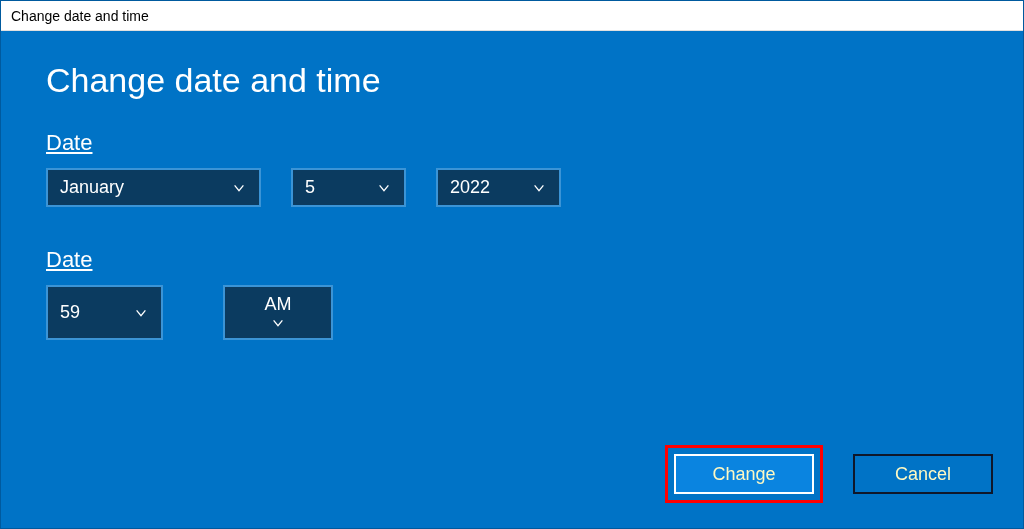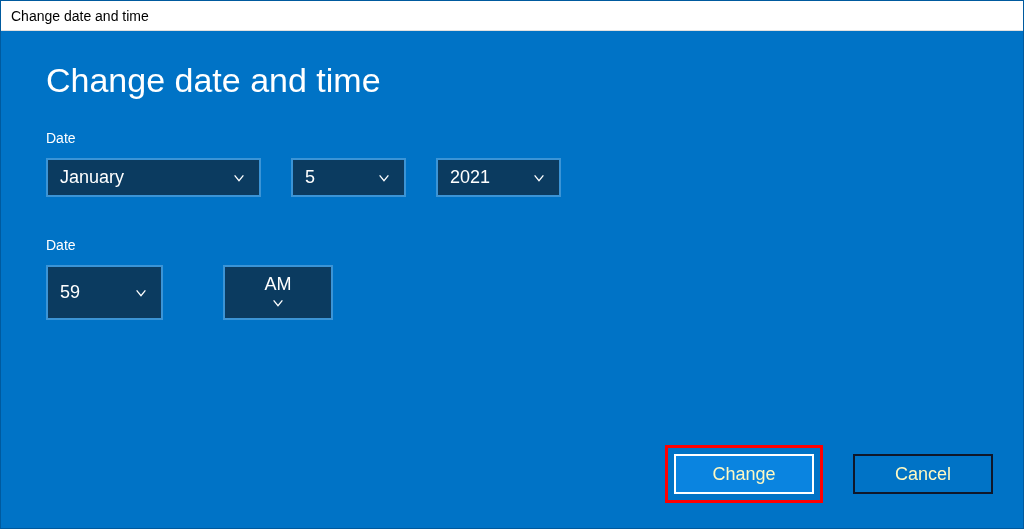--- a/index.html
+++ b/index.html
@@ -38,23 +38,24 @@
       position: relative;
       display: flex;
       flex-direction: column;
     }
     .heading {
       font-size: 34px;
       font-weight: 300;
       margin-bottom: 30px;
     }
     .section-label {
-      font-size: 14px;
+      font-size: 22px;
       font-weight: 400;
       margin-bottom: 12px;
+      text-decoration: underline;
     }
     .dropdown-row {
       display: flex;
       gap: 30px;
       margin-bottom: 40px;
     }
     .time-row {
       gap: 60px;
       margin-bottom: 0;
     }
@@ -144,21 +145,21 @@
       </div>
       <div class="dropdown dd-day">
         <span>5</span>
         <span class="chevron">
           <svg viewBox="0 0 16 16">
               <polyline points="3,5 8,11 13,5"></polyline>
             </svg>
         </span>
       </div>
       <div class="dropdown dd-year">
-        <span>2021</span>
+        <span>2022</span>
         <span class="chevron">
           <svg viewBox="0 0 16 16">
               <polyline points="3,5 8,11 13,5"></polyline>
             </svg>
         </span>
       </div>
     </div>
 
     <div class="section-label">Date</div>
     <div class="dropdown-row time-row">

